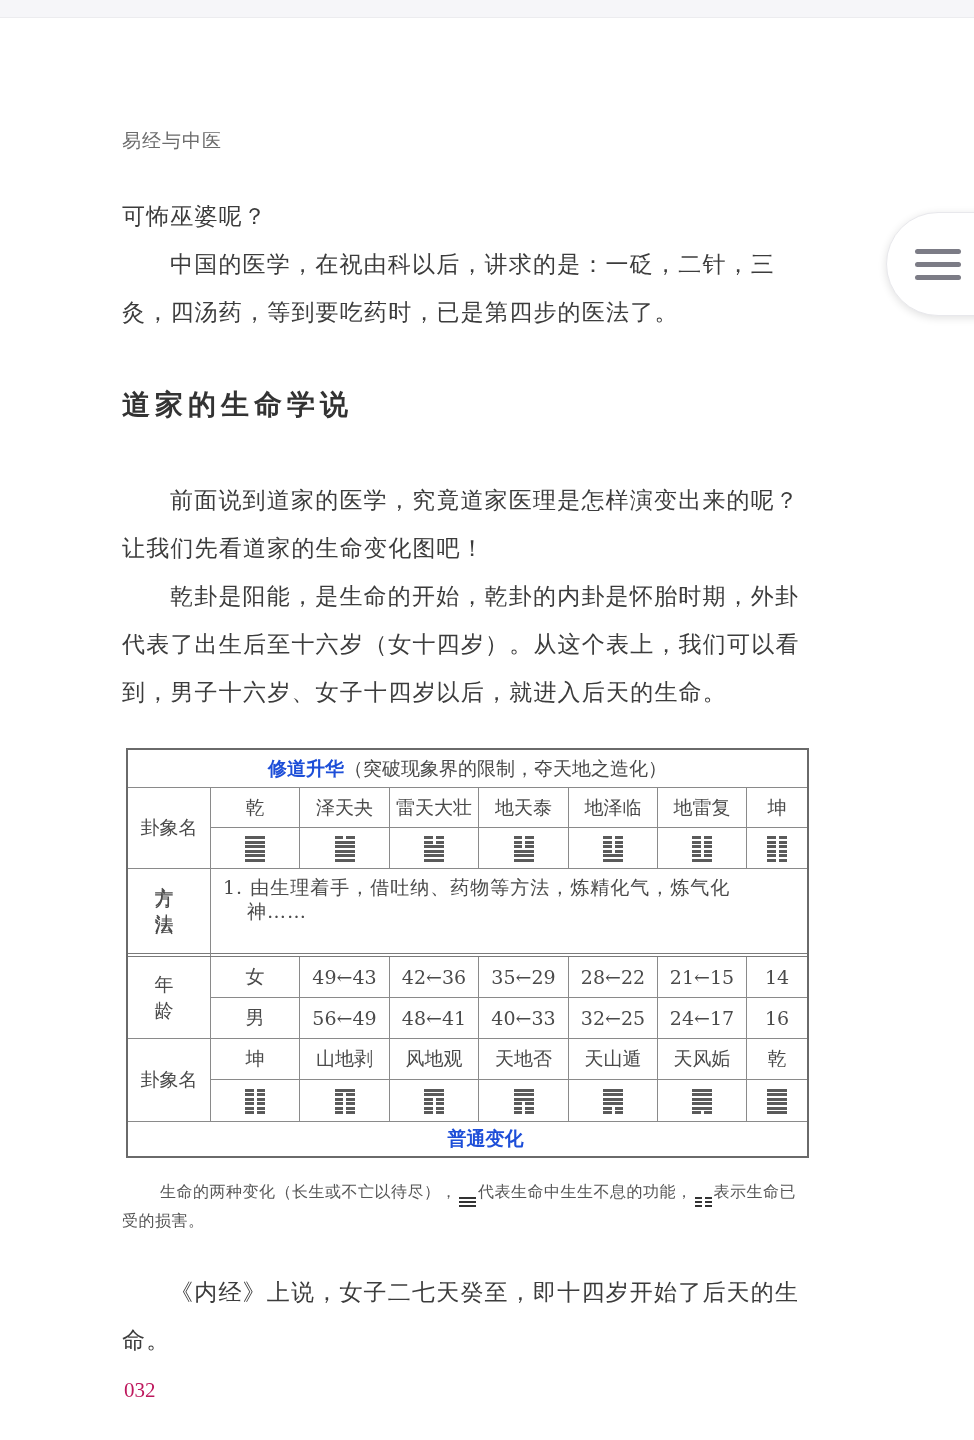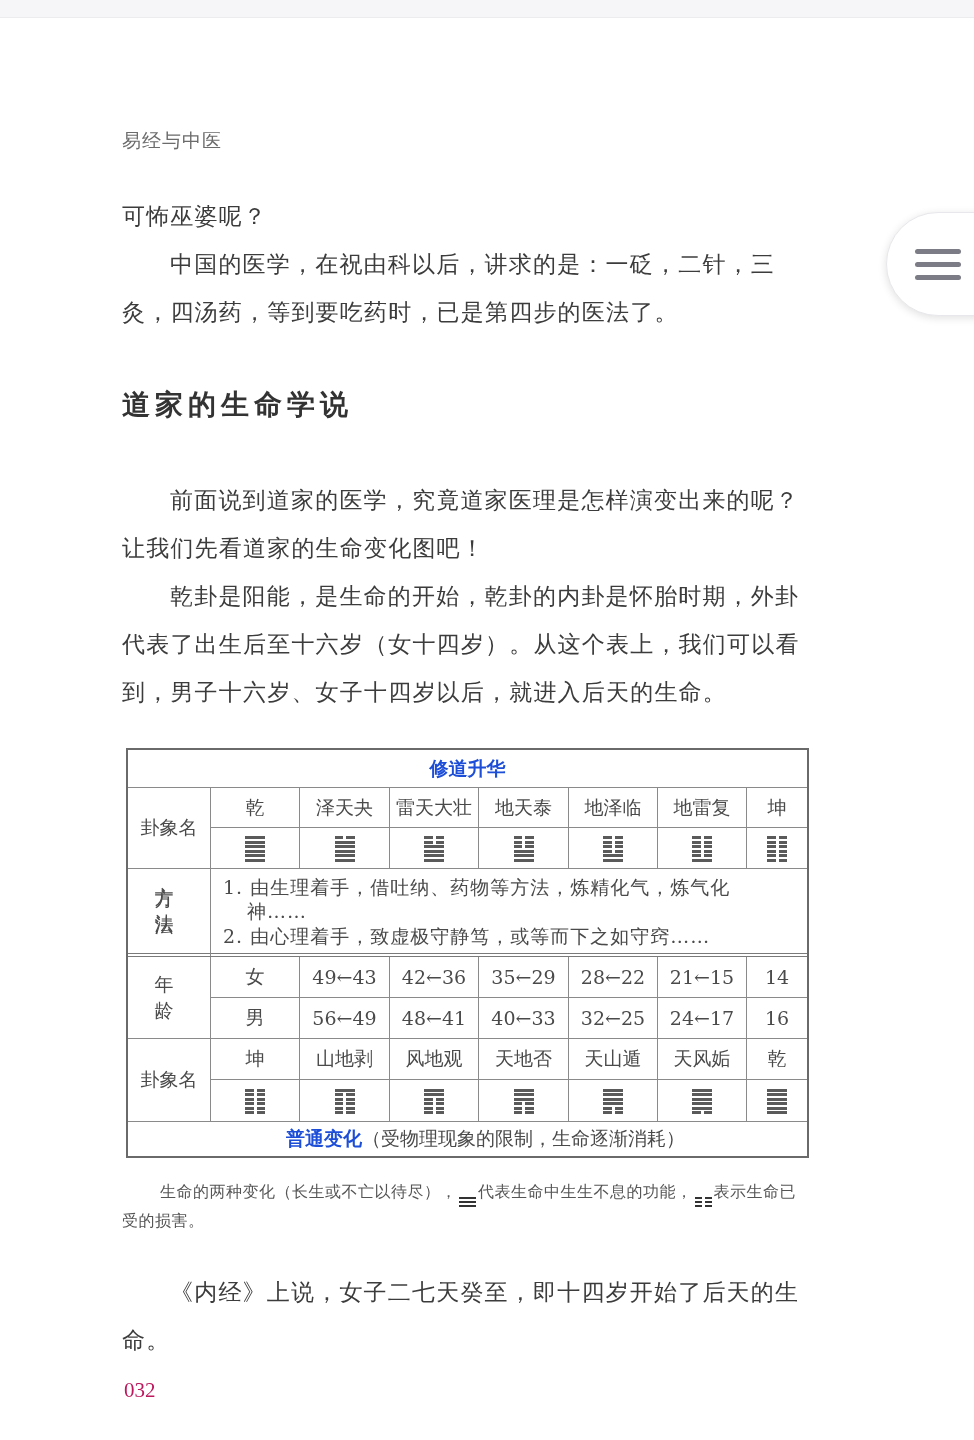--- a/index.html
+++ b/index.html
@@ -68,48 +68,47 @@
 
 <h2 class="section-title">道家的生命学说</h2>
 
 <p class="para indent" style="top:476px;">前面说到道家的医学，究竟道家医理是怎样演变出来的呢？让我们先看道家的生命变化图吧！</p>
 <p class="para indent" style="top:572px;">乾卦是阳能，是生命的开始，乾卦的内卦是怀胎时期，外卦代表了出生后至十六岁（女十四岁）。从这个表上，我们可以看到，男子十六岁、女子十四岁以后，就进入后天的生命。</p>
 
 <div class="tbl">
 
   <div class="cell noright" style="left:0;top:0;width:679px;height:38px;">
     <span class="bold">修道升华</span>
+      <span>（突破现象界的限制，夺天地之造化）</span>
   </div>
 
   <div class="cell" style="left:0;top:38px;width:83px;height:81px;">卦象名</div>
   <div id="upper-names"></div>
   <div id="upper-hex"></div>
 
   <div class="cell" style="left:0;top:119px;width:83px;height:88px;letter-spacing:10px;">方　法</div>
   <div class="cell noright dbl methods" style="left:83px;top:119px;width:596px;height:88px;">
     <div><span>1.</span> <span>由生理着手，借吐纳、药物等方法，炼精化气，炼气化</span></div>
     <div class="cont">神……</div>
-    <div class="m2"><span>2.</span> <span>由心理着手，致虚极守静笃，或等而下之如守窍……</span></div>
   </div>
   <div class="cell dbl" style="left:0;top:119px;width:83px;height:88px;border-right:1px solid #8a8a8a;">
       <span style="letter-spacing:10px;">方　法</span>
     </div>
 
   <div class="cell" style="left:0;top:207px;width:83px;height:82px;letter-spacing:10px;">年　龄</div>
   <div class="cell" style="left:83px;top:207px;width:89px;height:41px;">女</div>
   <div class="cell" style="left:83px;top:248px;width:89px;height:41px;">男</div>
   <div id="ages"></div>
 
   <div class="cell" style="left:0;top:289px;width:83px;height:83px;">卦象名</div>
   <div id="lower-names"></div>
   <div id="lower-hex"></div>
 
   <div class="cell noright nobottom" style="left:0;top:372px;width:679px;height:34px;margin-left:18px;">
     <span class="bold">普通变化</span>
-      <span>（受物理现象的限制，生命逐渐消耗）</span>
   </div>
 <div class="cell" style="left: 83px; top: 38px; width: 89px; height: 40px;">乾</div>
     <div class="cell" style="left: 83px; top: 78px; width: 89px; height: 41px;">
       <div class="hex">
         <div class="ln yang">
           <span class="seg"></span>
         </div>
         <div class="ln yang">
           <span class="seg"></span>
         </div>

